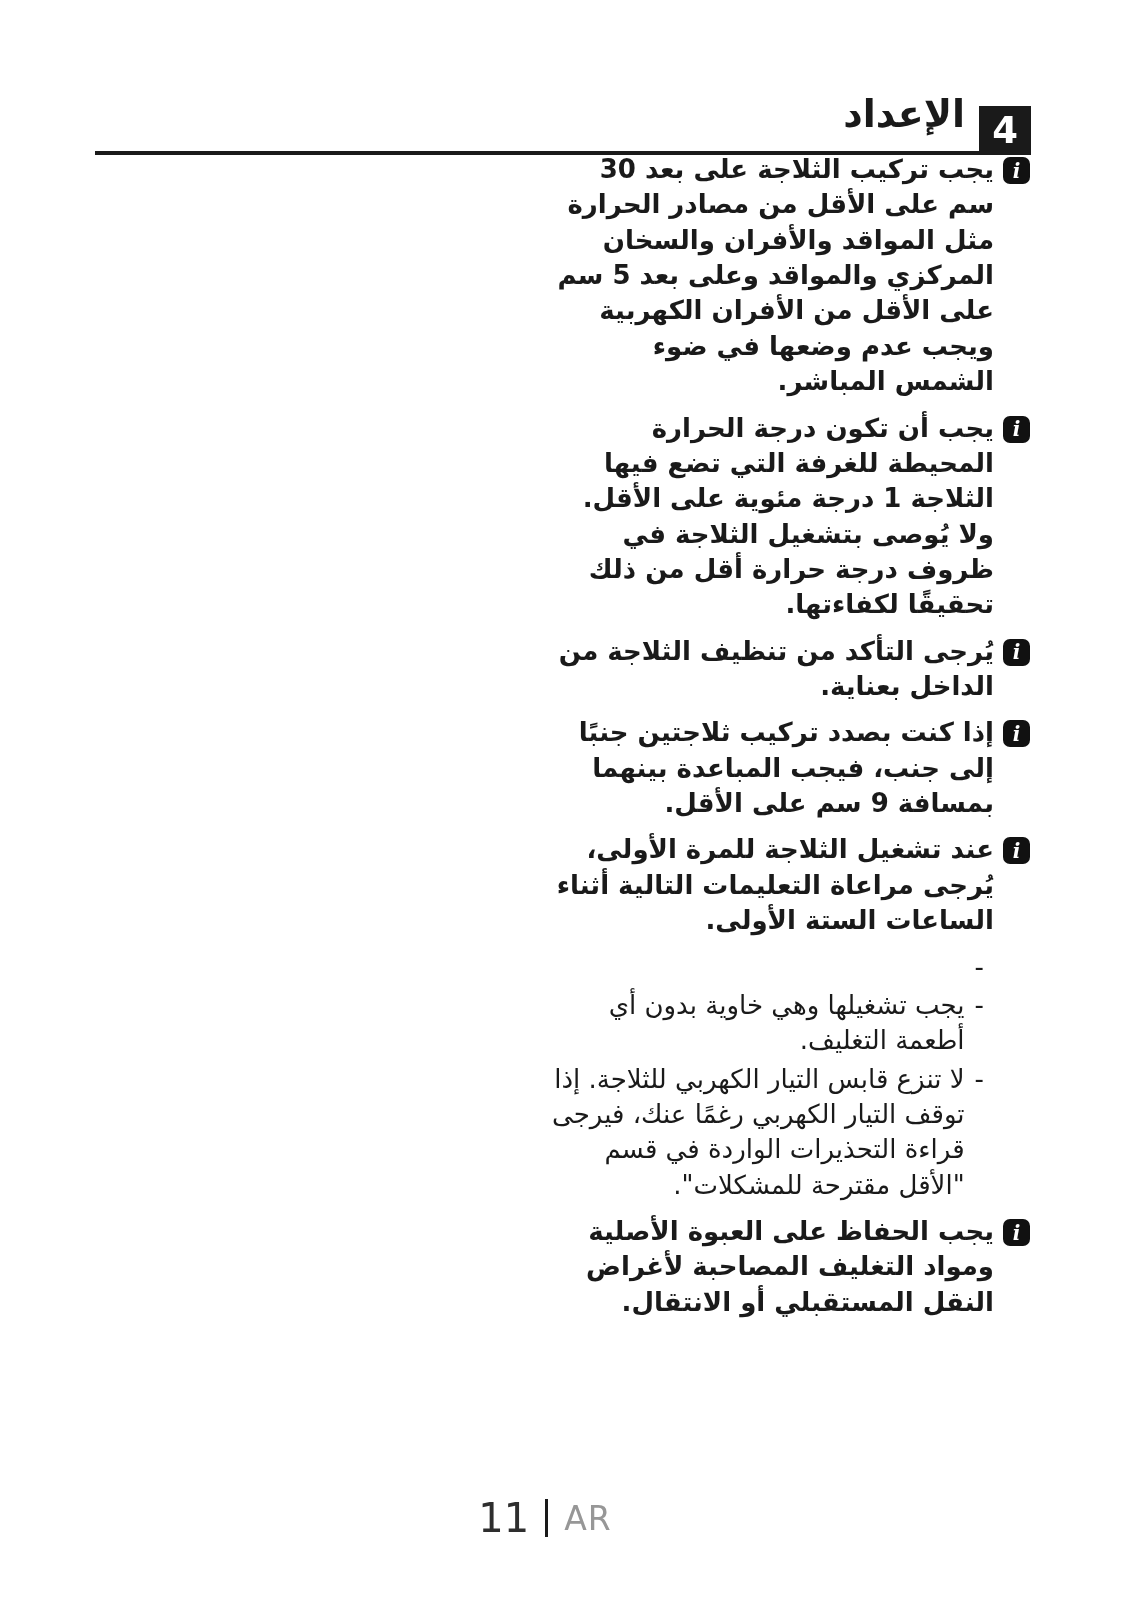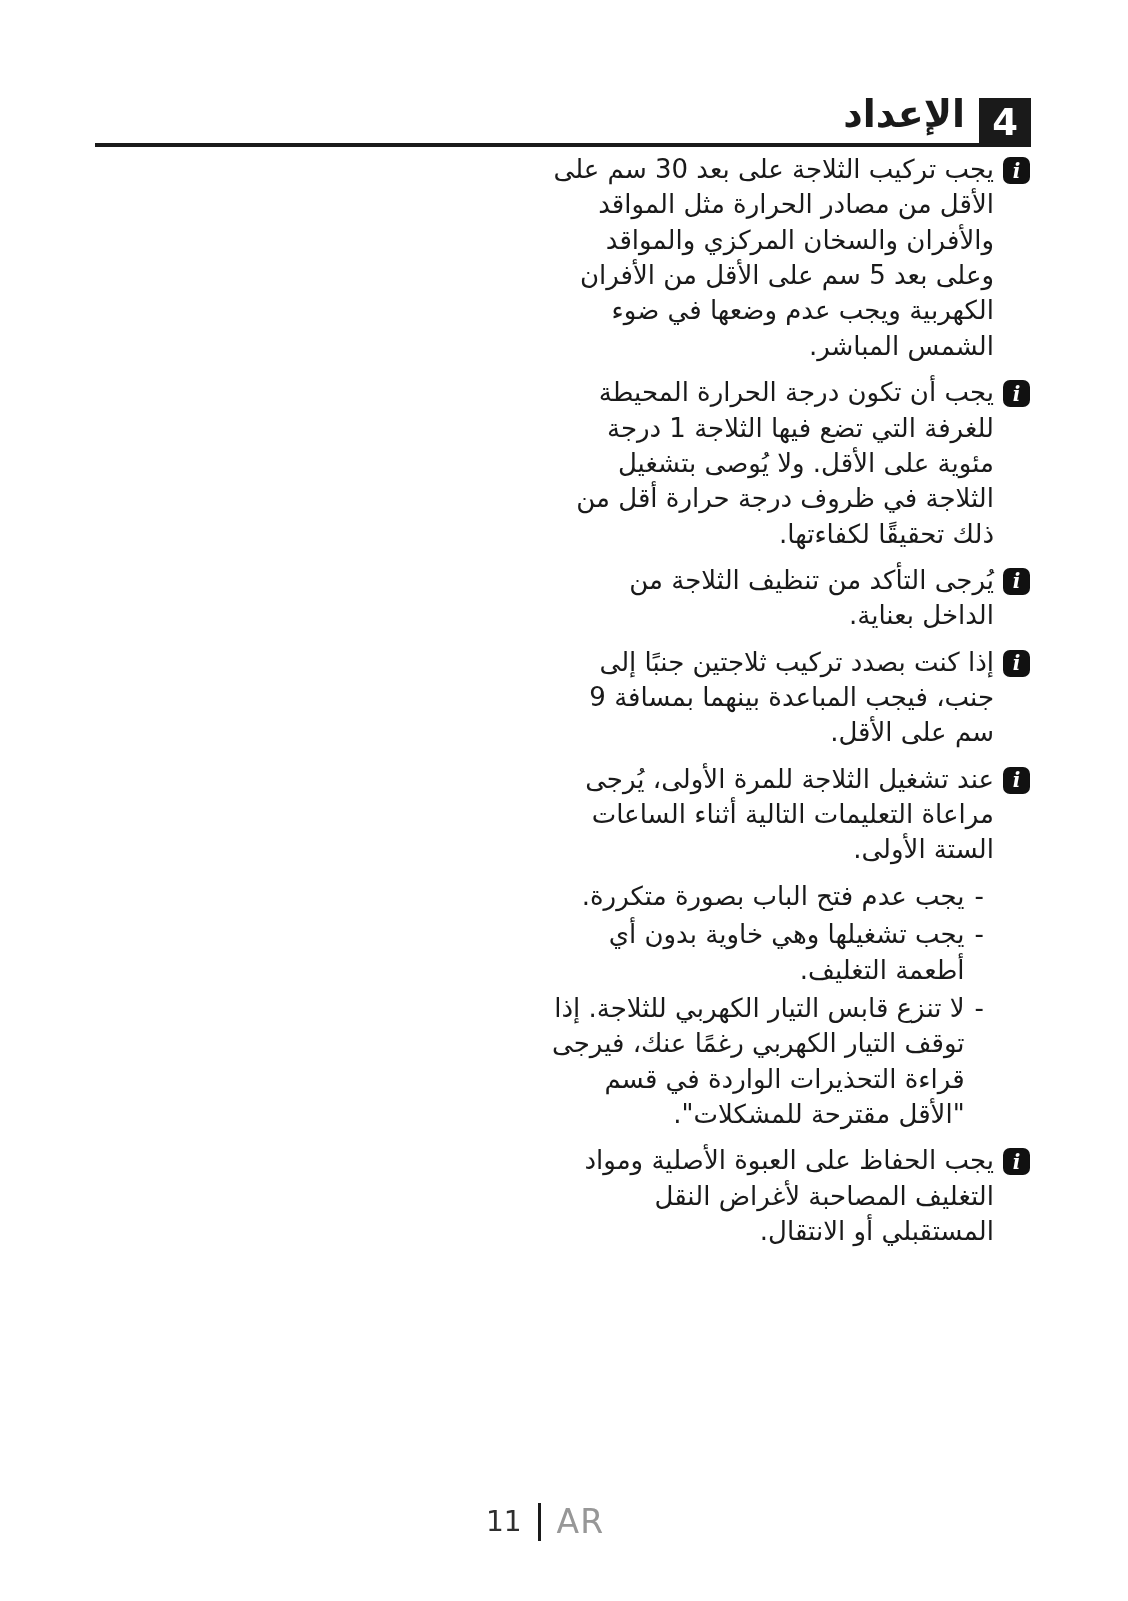--- a/index.html
+++ b/index.html
@@ -42,21 +42,21 @@
     font-weight: bold;
     display: flex;
     align-items: center;
     justify-content: center;
     margin-bottom: -4px; 
   }
   .doc-title {
     font-size: 38px;
     font-weight: bold;
     line-height: 1.1;
-    margin: 0 0 7px 0;
+    margin: 0 0 15px 0;
   }
 
   
   .content-col {
     position: absolute;
     top: 152px;
     right: 98px;
     width: 478px;
     text-align: right;
   }
@@ -79,20 +79,21 @@
     font-family: "DejaVu Serif", serif;
     font-style: italic;
     font-weight: bold;
     font-size: 20px;
     line-height: 1;
   }
   .para p {
     margin: 0;
     font-size: 26px;
     line-height: 1.36;
+    font-weight: bold;
   }
   .dash-list {
     margin: 0 46px 11px 0;
   }
   .dash-item {
     display: flex;
     column-gap: 10px;
     font-size: 26px;
     line-height: 1.36;
     margin-bottom: 3px;
@@ -107,21 +108,21 @@
     left: 0;
     width: 100%;
     display: flex;
     direction: ltr;
     justify-content: center;
     align-items: center;
     column-gap: 16px;
     transform: translateX(-19px);
   }
   .page-num {
-    font-size: 28px;
+    font-size: 40px;
     color: #2e2e2e;
   }
   .footer-bar {
     width: 3px;
     height: 38px;
     background: #1a1a1a;
   }
   .lang-code {
     font-size: 33px;
     color: #979797;
@@ -163,21 +164,20 @@
     </div>
 
     <div class="para">
       <span class="info-icon">i</span>
       <p>عند تشغيل الثلاجة للمرة الأولى، يُرجى مراعاة التعليمات التالية أثناء الساعات الستة الأولى.</p>
     </div>
 
     <div class="dash-list">
       <div class="dash-item">
         <span class="dash">-</span>
-        <p>يجب عدم فتح الباب بصورة متكررة.</p>
       </div>
       <div class="dash-item">
         <span class="dash">-</span>
         <p>يجب تشغيلها وهي خاوية بدون أي أطعمة التغليف.</p>
       </div>
       <div class="dash-item">
         <span class="dash">-</span>
         <p>لا تنزع قابس التيار الكهربي للثلاجة. إذا توقف التيار الكهربي رغمًا عنك، فيرجى قراءة التحذيرات الواردة في قسم "الأقل مقترحة للمشكلات".</p>
       </div>
     </div>

